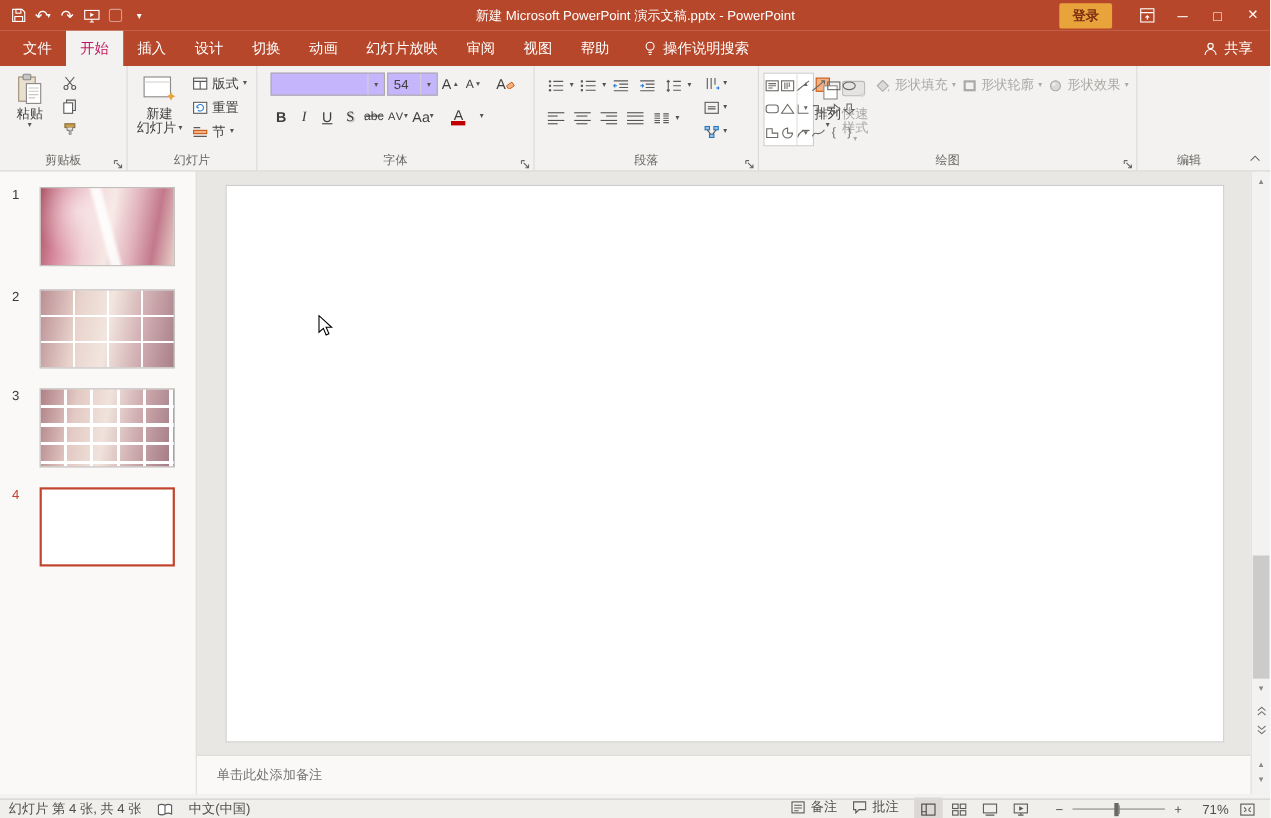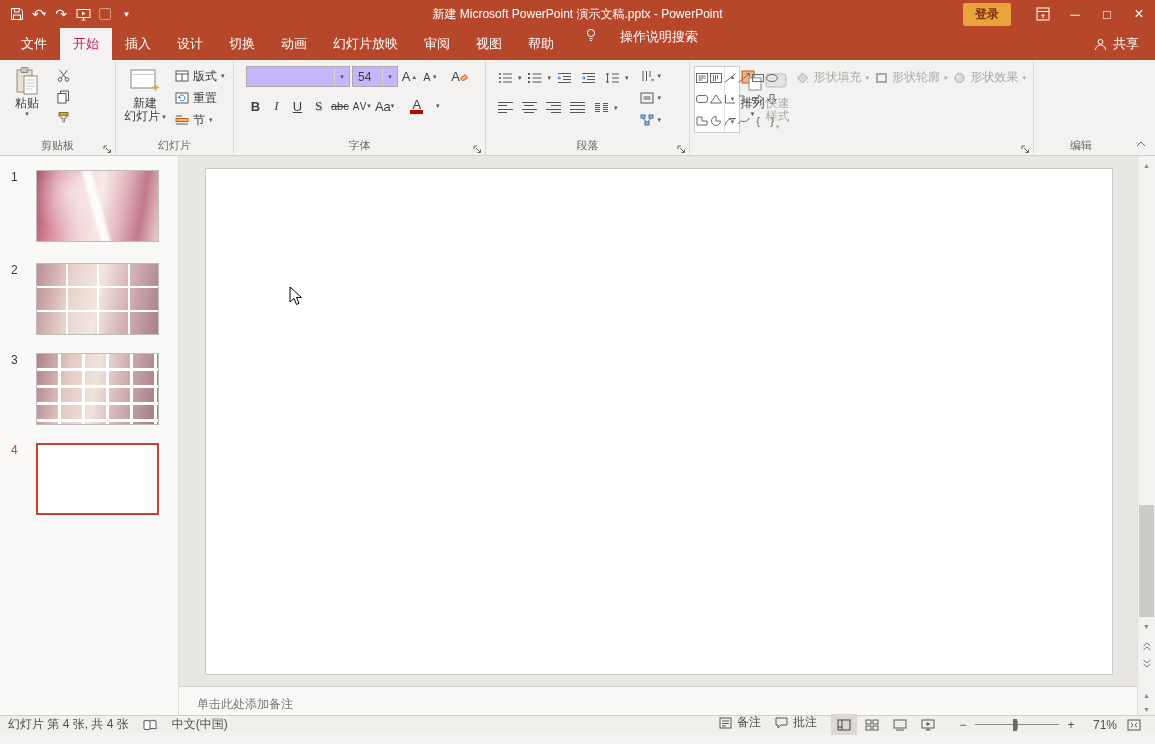--- a/index.html
+++ b/index.html
@@ -16,21 +16,21 @@
   .tb-title{position:absolute;left:200px;right:200px;text-align:center;font-size:12px;color:#fff;white-space:nowrap;overflow:hidden}
   .tb-right{margin-left:auto;display:flex;align-items:center;height:100%}
   .signin{background:#E9A33B;color:#7C2D12;padding:3px 12px;border-radius:2px;font-size:12px;margin-right:16px;font-weight:bold}
   .winbtn{width:32px;height:28px;display:flex;align-items:center;justify-content:center;font-size:13px;color:#fff}
   .winbtn.close{font-size:16px}
 
   
   .tabrow{position:absolute;top:28px;left:0;right:0;height:32px;background:#B7472A;display:flex;align-items:stretch;color:#fff;padding-left:8px}
   .tab{display:flex;align-items:center;padding:0 13px;font-size:13px;white-space:nowrap}
   .tab.active{background:#F3F2F1;color:#be185d}
-  .tellme{display:flex;gap:23px;margin-left:18px;font-size:13px;white-space:nowrap}
+  .tellme{display:flex;align-items:center;gap:6px;margin-left:18px;font-size:13px;white-space:nowrap}
   .share{margin-left:auto;display:flex;align-items:center;gap:6px;margin-right:16px;font-size:13px;white-space:nowrap}
 
   
   .ribbon{position:absolute;top:60px;left:0;right:0;height:96px;background:#F3F2F1;border-bottom:1px solid #D2CFCC;display:flex}
   .rgroup{position:relative;border-right:1px solid #DCDAD7;padding:3px 4px 17px 4px;display:flex;align-items:flex-start}
   .glabel{position:absolute;bottom:2px;left:0;right:0;text-align:center;font-size:11px;color:#6A6763;pointer-events:none}
   .launcher{position:absolute;bottom:3px;right:3px;width:9px;height:9px}
   .g-clip{width:116px}.g-slides{width:118px}.g-font{width:252px}.g-para{width:204px}.g-draw{width:344px}.g-edit{width:94px}
   .bigbtn{display:flex;flex-direction:column;align-items:center;padding-top:2px;color:#3F3D3B;text-align:center}
   .bigbtn .icon-area{height:32px;display:flex;align-items:center;justify-content:center}
@@ -91,21 +91,21 @@
   .slide{position:absolute;left:26px;top:12px;width:908px;height:507px;background:#fff;border:1px solid #CBC9C7}
   .cursor{position:absolute;left:110px;top:130px;pointer-events:none}
   .notespane{position:absolute;left:0;right:0;bottom:0;height:36px;background:#FAF9F8;border-top:1px solid #D5D2CF;display:flex;align-items:center;padding-left:18px;color:#767472;font-size:12px}
 
   .scrollcol{position:absolute;right:0;top:156px;width:18px;bottom:22px;background:#F3F2F1;border-left:1px solid #E1DFDD}
   .scr-el{position:absolute;left:1px;right:1px;display:flex;align-items:center;justify-content:center;color:#8A8886}
   .scr-btn{height:15px;font-size:7px}
   .scr-thumb{top:349px;height:112px;background:#CDCBC9}
 
   
-  .statusbar{position:absolute;left:0;right:0;bottom:11px;height:18px;background:#F0EFEC;border-top:1px solid #D2CFCC;display:flex;align-items:center;font-size:12px;color:#514F4D;padding:0 8px}
+  .statusbar{position:absolute;left:0;right:0;bottom:0;height:18px;background:#F0EFEC;border-top:1px solid #D2CFCC;display:flex;align-items:center;font-size:12px;color:#514F4D;padding:0 8px}
   .sb-item{display:flex;align-items:center;gap:5px;margin-right:14px;white-space:nowrap}
   .sb-right{margin-left:auto;display:flex;align-items:flex-start}
   .sb-right .sb-item{margin-right:0;margin-left:14px}
   .vbtn{width:26px;height:21px;display:flex;align-items:center;justify-content:center}
   .vbtn.active{background:#DBD8D5}
   .zoomwrap{display:flex;align-items:center;margin-left:14px;gap:4px}
   .ztrack{position:relative;width:84px;height:20px}
   .ztrack .line{position:absolute;left:0;right:0;top:9.5px;height:1px;background:#8A8886}
   .ztrack .notch{position:absolute;left:50%;top:6px;width:1px;height:8px;background:#8A8886}
   .ztrack .zthumb{position:absolute;left:45%;top:4px;width:4px;height:12px;background:#6B6966}
@@ -576,20 +576,21 @@
         </div>
         <div class="sbtn">
           <svg width="13" height="12" viewBox="0 0 13 12">
               <circle cx="6.5" cy="6" r="4.5" fill="#DCDAD8" stroke="#ABA9A7"></circle>
               <circle cx="5" cy="4.5" r="1.5" fill="#F0EEEC"></circle>
             </svg>
           <span>形状效果</span>
             <span class="dd gray">▾</span>
         </div>
       </div>
+      <div class="glabel">绘图</div>
       <div class="launcher"><svg width="9" height="9" viewBox="0 0 9 9">
             <path d="M1 1 H4 M1 1 V4 M3 3 L7.5 7.5 M7.5 4.5 V7.5 H4.5" stroke="#696662" fill="none"></path>
           </svg></div>
     </div>
 
     <div class="rgroup g-edit" style="border-right:none">
       <div class="glabel">编辑</div>
     </div>
 
     <div class="collapse-ribbon">

